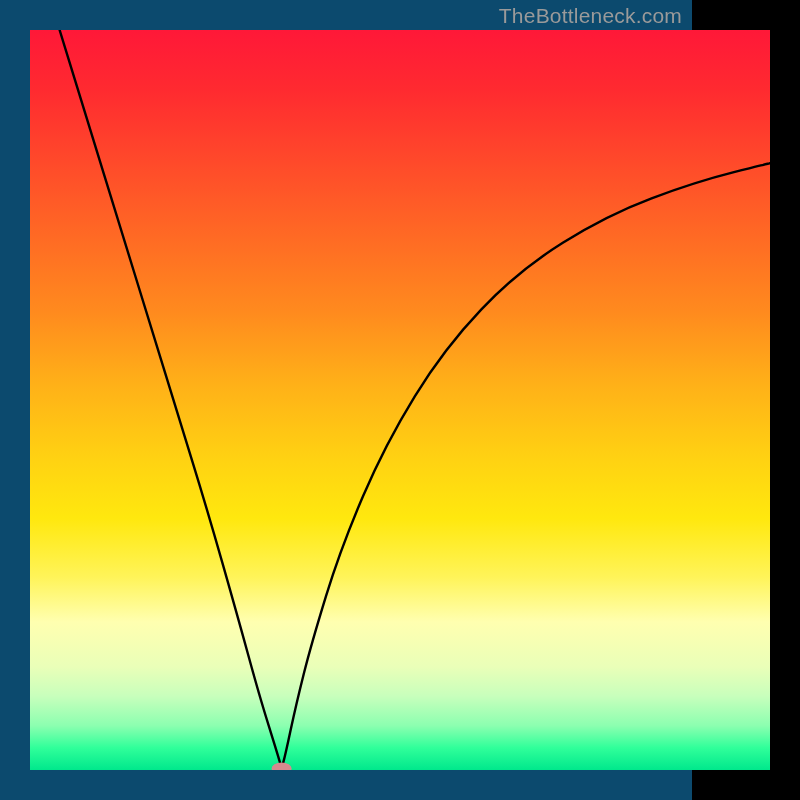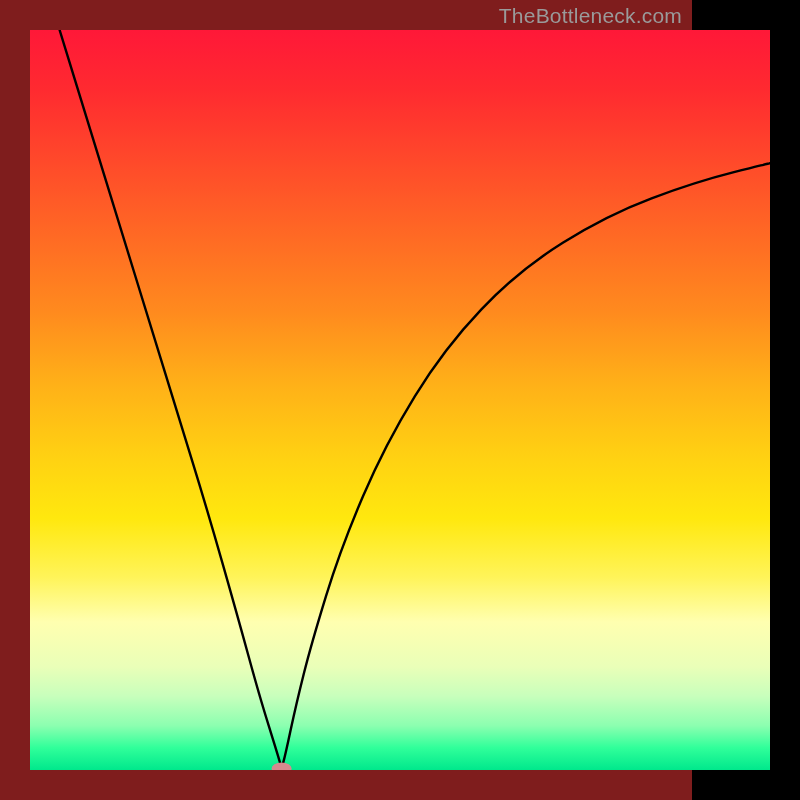--- a/index.html
+++ b/index.html
@@ -10,21 +10,21 @@
     overflow: hidden;
     background: #000;
     font-family: Arial, Helvetica, sans-serif;
   }
   .frame {
     position: absolute;
     top: 0;
     left: 0;
     width: 692px;
     height: 800px;
-    background: #7f1d1d;
+    background: #0c4a6e;
   }
   .plot-area {
     position: absolute;
     top: 30px;
     left: 30px;
     width: 740px;
     height: 740px;
     overflow: hidden;
   }
   .gradient-bg {

